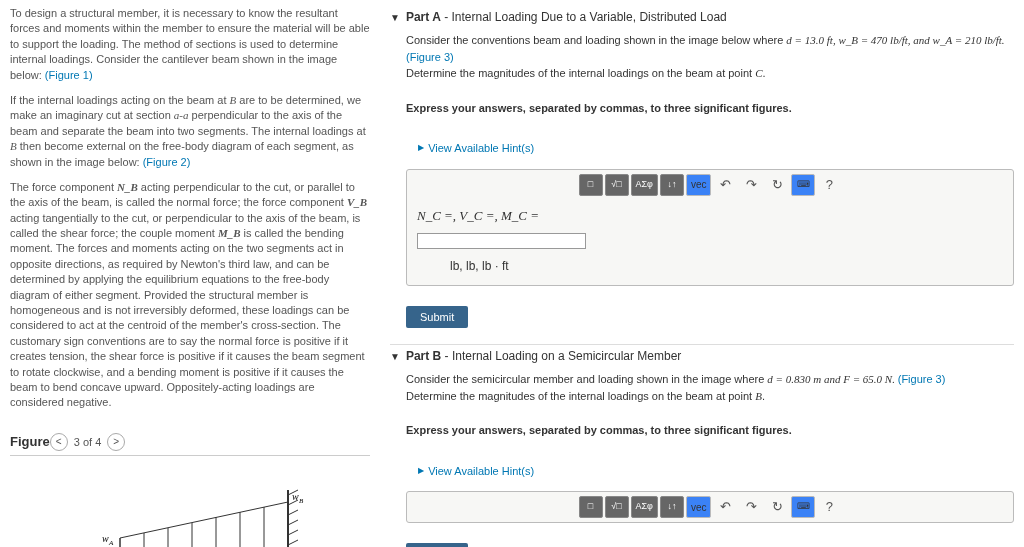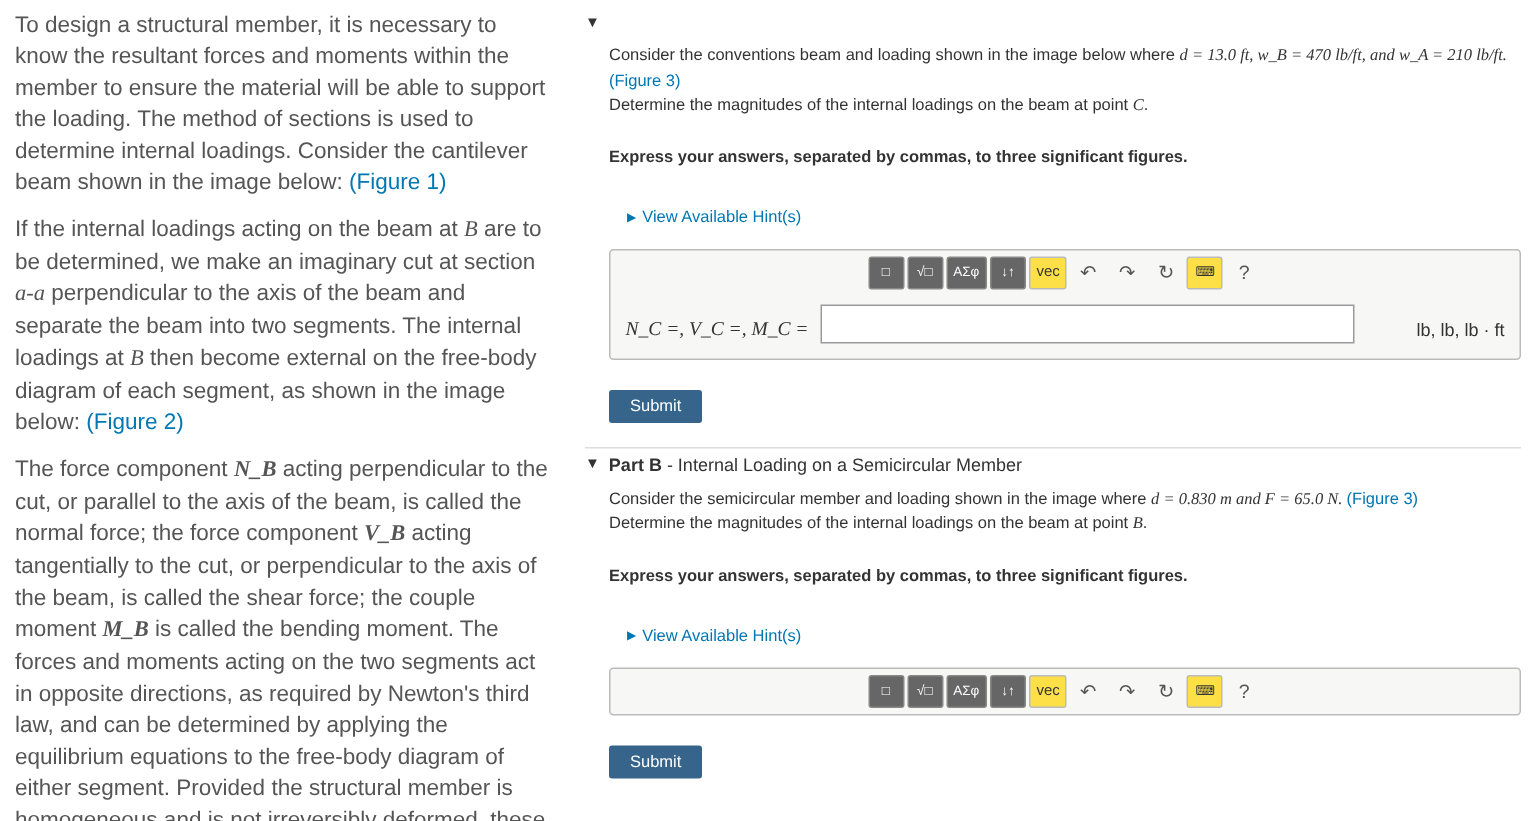--- a/index.html
+++ b/index.html
@@ -1,46 +1,46 @@
 <!DOCTYPE html>
 <html><head>
 <meta charset="utf-8">
 <style>
 * { box-sizing: border-box; margin: 0; padding: 0; }
 body { font-family: Arial, sans-serif; font-size: 11px; color: #333; background: #fff; width: 1024px; }
 .container { display: flex; }
 .left-col { width: 380px; padding: 6px 10px; }
 .right-col { flex: 1; padding: 6px 10px; }
-.intro-text { color: #555; font-size: 15px; line-height: 1.4; margin-bottom: 10px; }
+.intro-text { color: #555; font-size: 11px; line-height: 1.4; margin-bottom: 10px; }
 .intro-text .link { color: #0077b3; cursor: pointer; }
 .intro-text i { font-style: italic; font-family: 'Times New Roman', serif; }
-.fig-header { display: flex; justify-content: center; align-items: center; border-bottom: 1px solid #ccc; padding: 4px 0; margin-top: 18px; }
+.fig-header { display: flex; justify-content: flex-start; align-items: center; border-bottom: 1px solid #ccc; padding: 4px 0; margin-top: 18px; }
 .fig-title { font-weight: bold; font-size: 13px; }
 .fig-nav { display: flex; align-items: center; gap: 6px; font-size: 11px; color: #555; }
 .nav-btn { width: 18px; height: 18px; border: 1px solid #aaa; border-radius: 50%; display: flex; align-items: center; justify-content: center; cursor: pointer; font-size: 10px; background: #fff; }
 .figure-img { margin-top: 14px; display: flex; justify-content: center; }
 .figure-img svg { max-width: 260px; }
 .part { margin-bottom: 16px; }
 .part-header { display: flex; align-items: center; gap: 6px; padding: 4px 0; }
 .part-caret { font-size: 10px; color: #333; cursor: pointer; }
 .part-title { font-size: 12px; }
 .part-title b { font-weight: bold; }
 .part-body { padding: 4px 0 0 16px; font-size: 11px; line-height: 1.5; }
 .part-body .math { font-family: 'Times New Roman', serif; font-style: italic; text-align: center; }
 .part-body .link { color: #0077b3; cursor: pointer; }
 .bold-instr { font-weight: bold; margin: 18px 0; }
 .hint-toggle { color: #0077b3; cursor: pointer; font-size: 11px; margin: 6px 12px; display: inline-flex; align-items: center; gap: 4px; text-align: right; }
 .hint-toggle::before { content: "▶"; font-size: 8px; }
 .ans-box { border: 1px solid #bbb; border-radius: 3px; margin-top: 6px; background: #f7f7f5; }
 .toolbar { display: flex; align-items: center; gap: 2px; padding: 4px 6px; justify-content: center; }
 .tb-btn { min-width: 24px; height: 22px; border: 1px solid #888; background: #666; color: #fff; font-size: 9px; display: flex; align-items: center; justify-content: center; cursor: pointer; border-radius: 2px; padding: 0 4px; }
-.tb-btn.light { background: #fde047; color: #333; border-color: #bbb; }
+.tb-btn.light { background: #3b82f6; color: #333; border-color: #bbb; }
 .tb-btn.plain { background: transparent; border: none; color: #555; font-size: 13px; }
 .tb-vec { font-size: 10px; }
-.ans-row { display: flex; align-items: flex-end; padding: 6px 10px 10px; gap: 8px; }
+.ans-row { display: flex; align-items: flex-start; padding: 6px 10px 10px; gap: 8px; flex-direction: column; }
 .ans-label { font-family: 'Times New Roman', serif; font-style: italic; font-size: 13px; white-space: nowrap; }
 .ans-input { flex: 1; height: 26px; border: 1px solid #999; background: #fff; padding: 0 6px; font-size: 12px; }
 .ans-units { font-size: 12px; white-space: nowrap; margin-left: 33px; }
 .submit-btn { background: #36648b; color: #fff; border: none; padding: 5px 14px; font-size: 11px; cursor: pointer; margin: 20px 0 0 16px; border-radius: 2px; }
 hr.divider { border: none; border-top: 1px solid #ddd; margin: 4px 0 0; }
 </style>
 </head>
 <body>
 
 <div class="container">
@@ -120,20 +120,21 @@
         <text x="182" y="131" font-size="9" font-style="italic" font-family="Times">d</text>
       </svg>
     </div>
   </div>
 
   <div class="right-col">
 
     <div class="part">
       <div class="part-header">
         <span class="part-caret">▼</span>
+        <span class="part-title"><b>Part A</b><span> - Internal Loading Due to a Variable, Distributed Load</span></span>
       </div>
       <div class="part-body">
         <div>
           <span>Consider the conventions beam and loading shown in the image below where </span><span class="math">d = 13.0 ft, w_B = 470 lb/ft, and w_A = 210 lb/ft. </span><span class="link">(Figure 3)</span>
         </div>
         <div><span>Determine the magnitudes of the internal loadings on the beam at point </span><span class="math">C</span><span>.</span></div>
         <div class="bold-instr">Express your answers, separated by commas, to three significant figures.</div>
         <div class="hint-toggle">View Available Hint(s)</div>
 
         <div class="ans-box">

